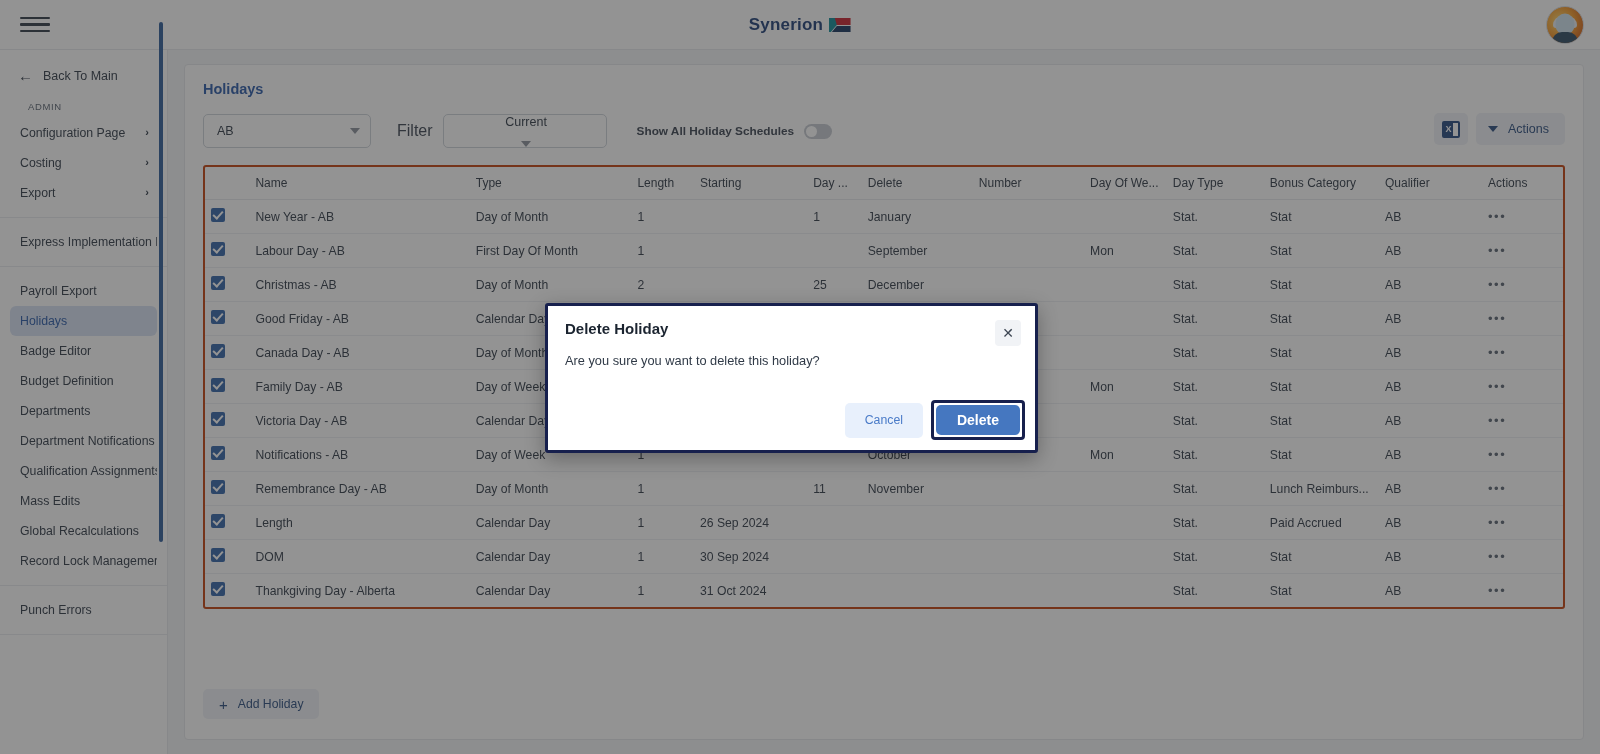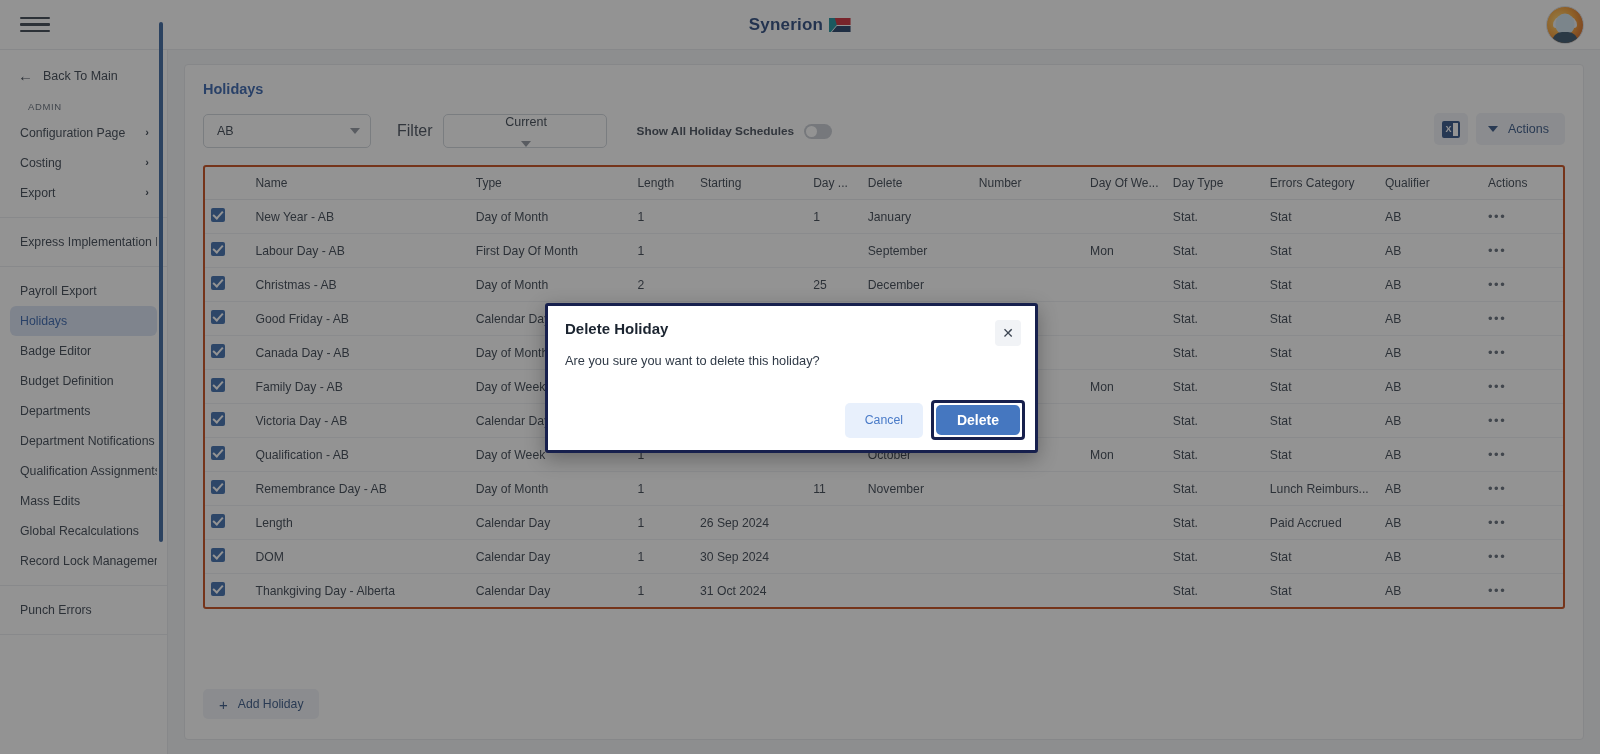--- a/index.html
+++ b/index.html
@@ -419,21 +419,21 @@
               <th></th>
               <th>Name</th>
               <th>Type</th>
               <th>Length</th>
               <th>Starting</th>
               <th>Day ...</th>
               <th>Delete</th>
               <th>Number</th>
               <th>Day Of We...</th>
               <th>Day Type</th>
-              <th>Errors Category</th>
+              <th>Bonus Category</th>
               <th>Qualifier</th>
               <th>Actions</th>
             </tr>
           </thead>
           <tbody id="tbody">
               <tr>
                 <td><span class="cb"></span></td>
                 <td>New Year - AB</td>
                 <td>Day of Month</td>
                 <td>1</td>
@@ -532,21 +532,21 @@
                 <td></td>
                 <td></td>
                 <td></td>
                 <td>Stat.</td>
                 <td>Stat</td>
                 <td>AB</td>
                 <td><span class="dots">•••</span></td>
               </tr>
               <tr>
                 <td><span class="cb"></span></td>
-                <td>Qualification - AB</td>
+                <td>Notifications - AB</td>
                 <td>Day of Week</td>
                 <td>1</td>
                 <td></td>
                 <td></td>
                 <td>October</td>
                 <td></td>
                 <td>Mon</td>
                 <td>Stat.</td>
                 <td>Stat</td>
                 <td>AB</td>

